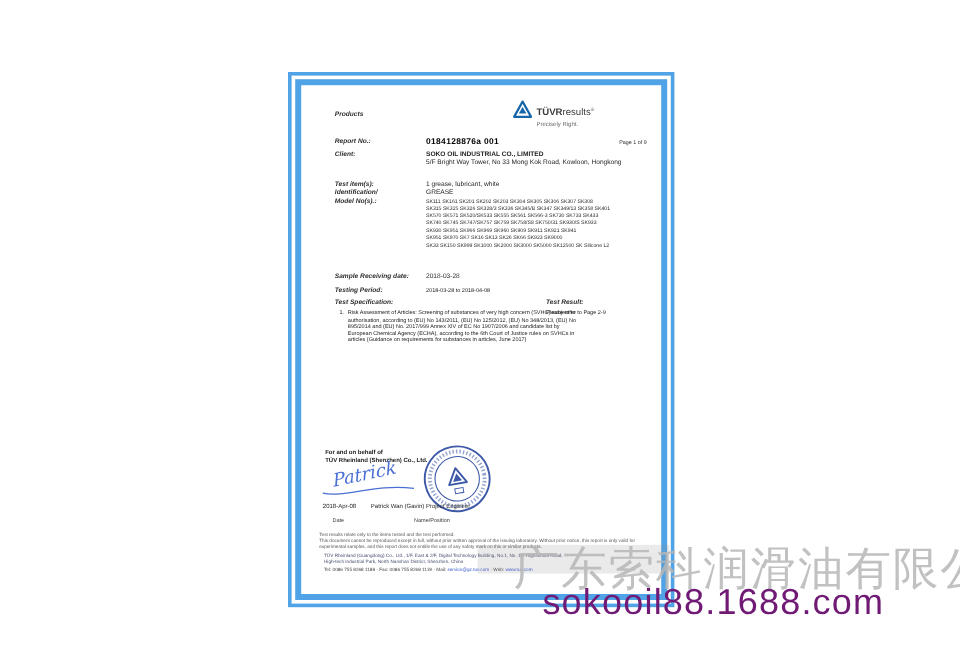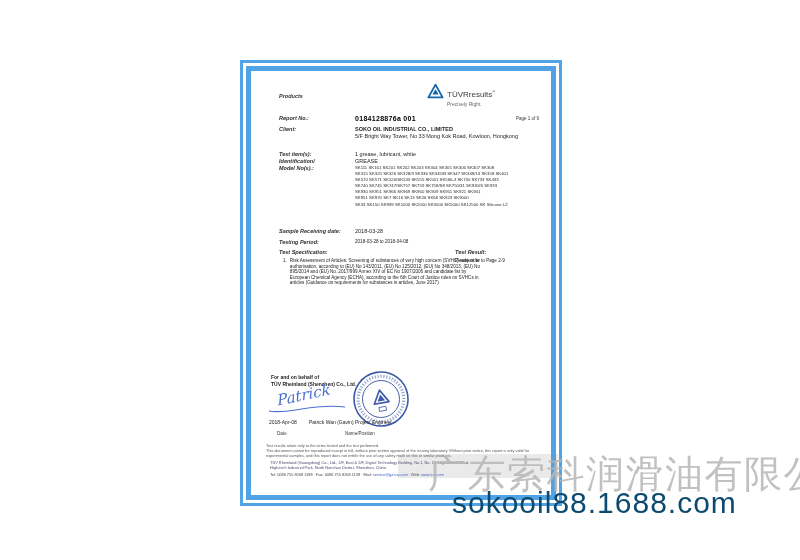--- a/index.html
+++ b/index.html
@@ -32,21 +32,21 @@
   .val{font-size:5.5px;color:#1e1e1e;line-height:7px;}
   .row{position:absolute;left:28px;right:8px;display:flex;}
   .row .lbl{flex:0 0 76px;}
   .bold{font-weight:bold;}
   .small{font-size:4.6px;line-height:5.6px;}
 
   
   .logo{position:absolute;left:176px;top:12px;display:flex;align-items:flex-start;gap:3px;}
   .logo-tri{width:17px;height:16px;flex:0 0 17px;}
   .brand{font-size:8px;color:#3c3c3c;white-space:nowrap;line-height:9px;}
-  .brand .b{font-weight:normal;}
+  .brand .b{font-weight:bold;}
   .brand sup{font-size:4px;}
   .tagline{font-size:5px;color:#6a6a6a;line-height:6px;}
 
   .page-ind{position:absolute;right:12px;top:45px;font-size:4.5px;color:#333;}
 
   .report-no{font-size:7px;font-weight:bold;letter-spacing:.3px;color:#000;}
 
   .model-list{font-size:4.3px;line-height:6.1px;color:#2a2a2a;}
 
   .spec-par{position:absolute;left:32px;top:187px;width:198px;display:flex;gap:3px;
@@ -74,21 +74,21 @@
   .contact{font-size:3.9px;line-height:5px;color:#444;margin-top:1.5px;margin-left:4px;}
   .contact .link{color:var(--link-blue);}
 
   
   .wm-band{position:absolute;left:398px;top:454px;width:160px;height:24px;
            background:rgba(140,140,140,0.18);z-index:5;}
   .wm-cn{position:absolute;left:428px;top:449px;z-index:6;
          font-size:38px;letter-spacing:1.5px;color:#b7b7b7;opacity:.85;white-space:nowrap;
          font-family:"Liberation Sans", sans-serif;}
   .wm-url{position:absolute;left:452px;top:486px;z-index:6;
-          font-size:30px;letter-spacing:1px;color:#0c4a6e;white-space:nowrap;}
+          font-size:30px;letter-spacing:1px;color:#701a75;white-space:nowrap;}
 </style>
 </head>
 <body>
 
 <div class="cert-outer">
   <div class="cert-inner">
 
     <div class="abs lbl" style="left:28px;top:22px;">Products</div>
 
     <div class="logo">

